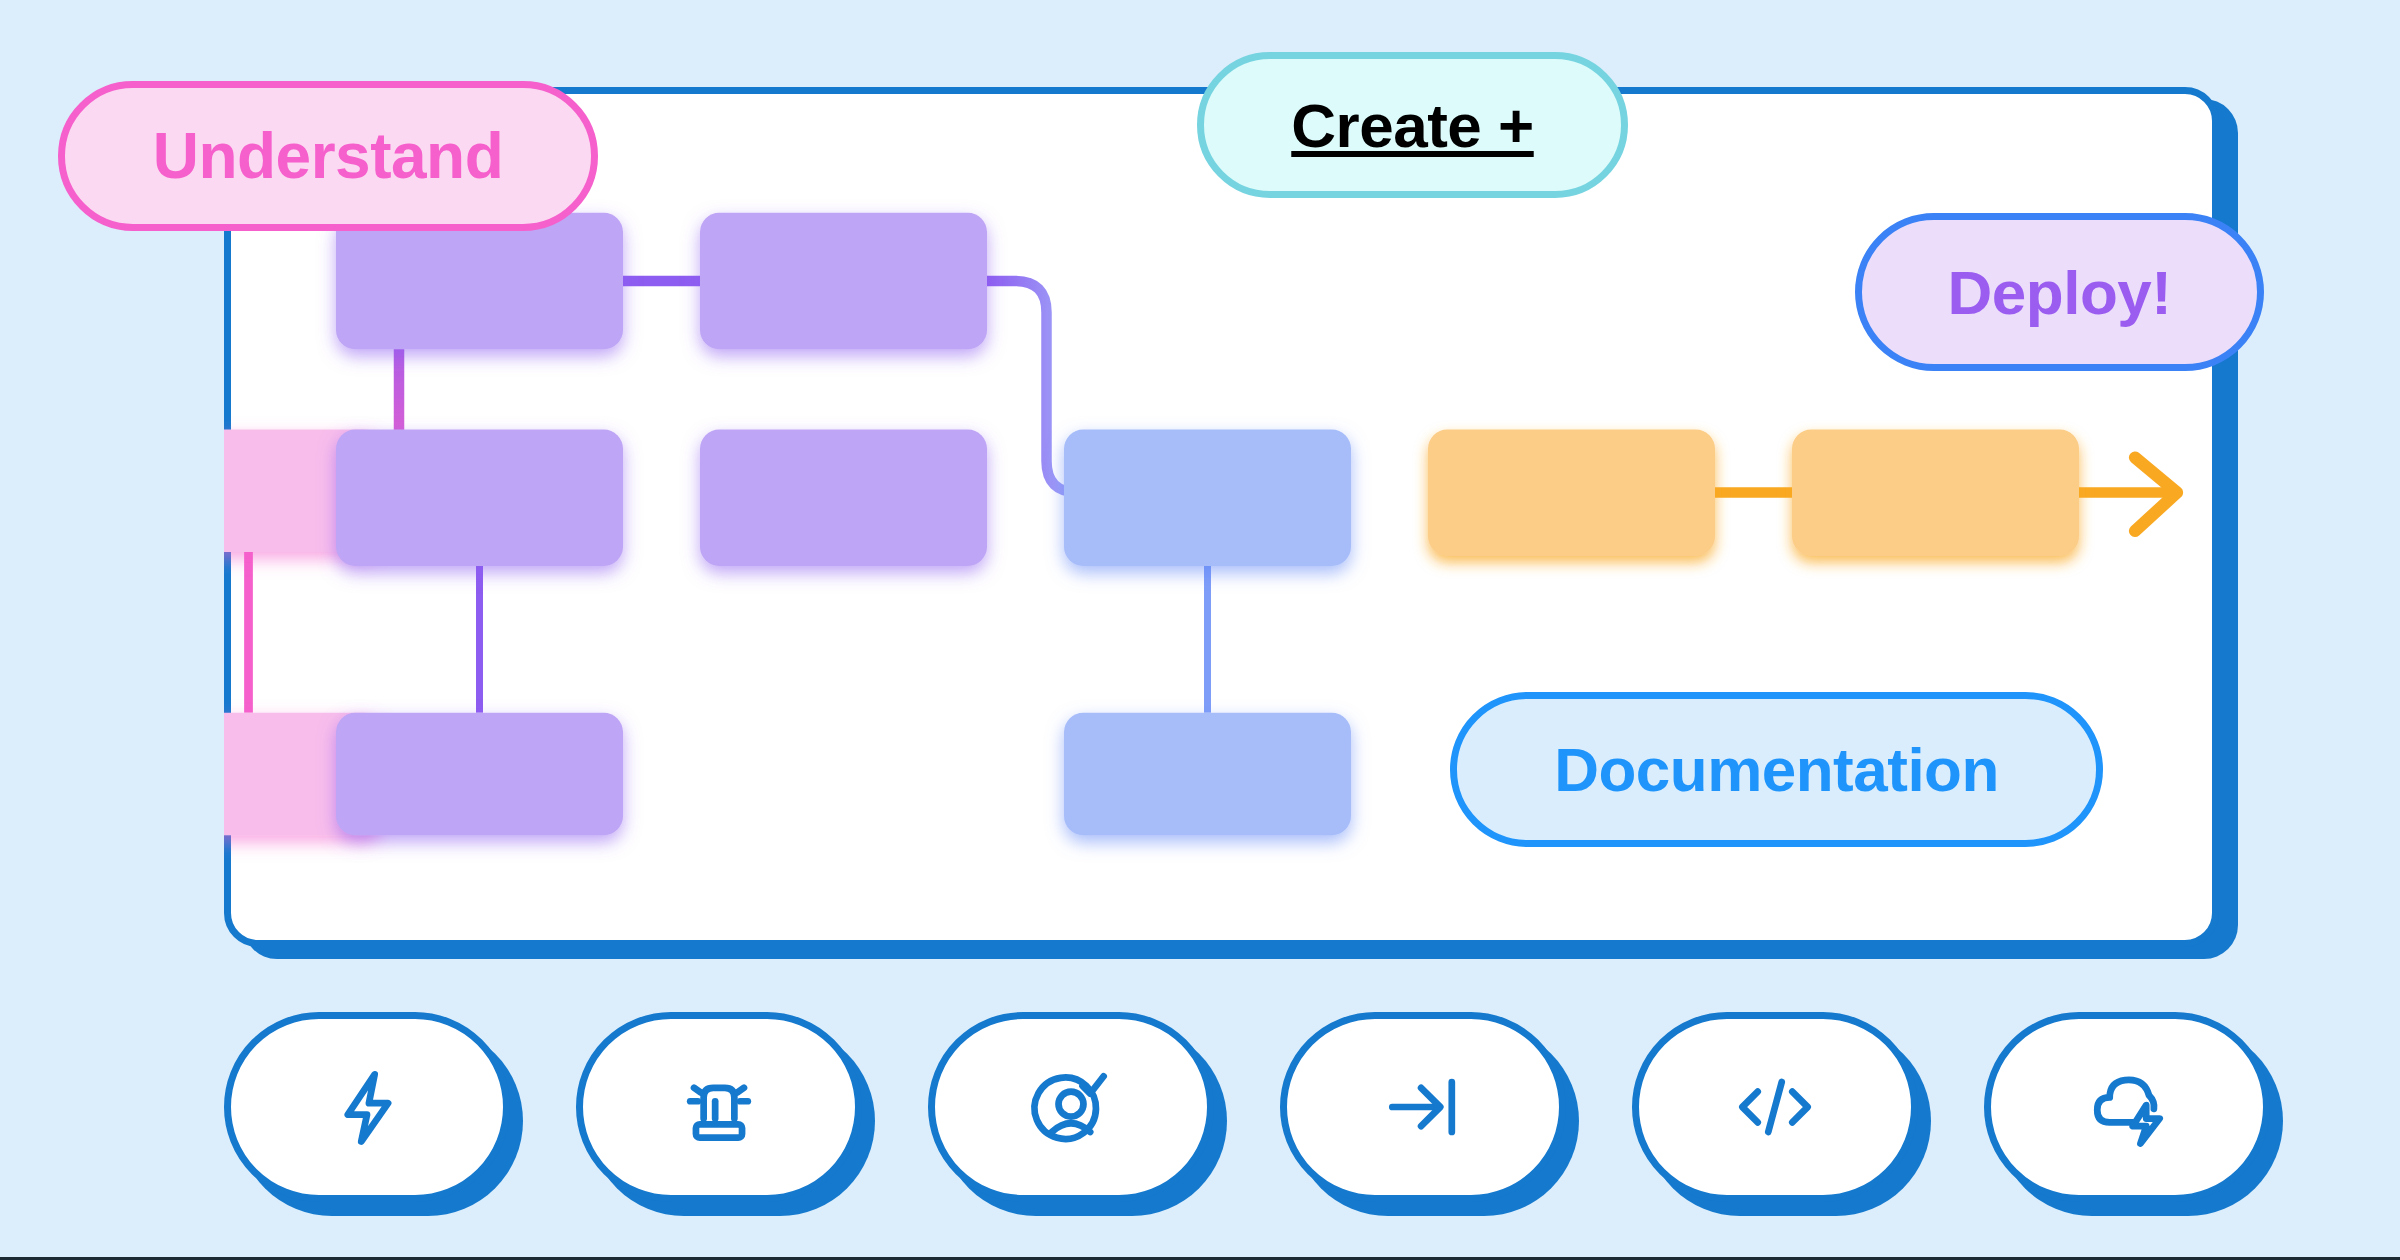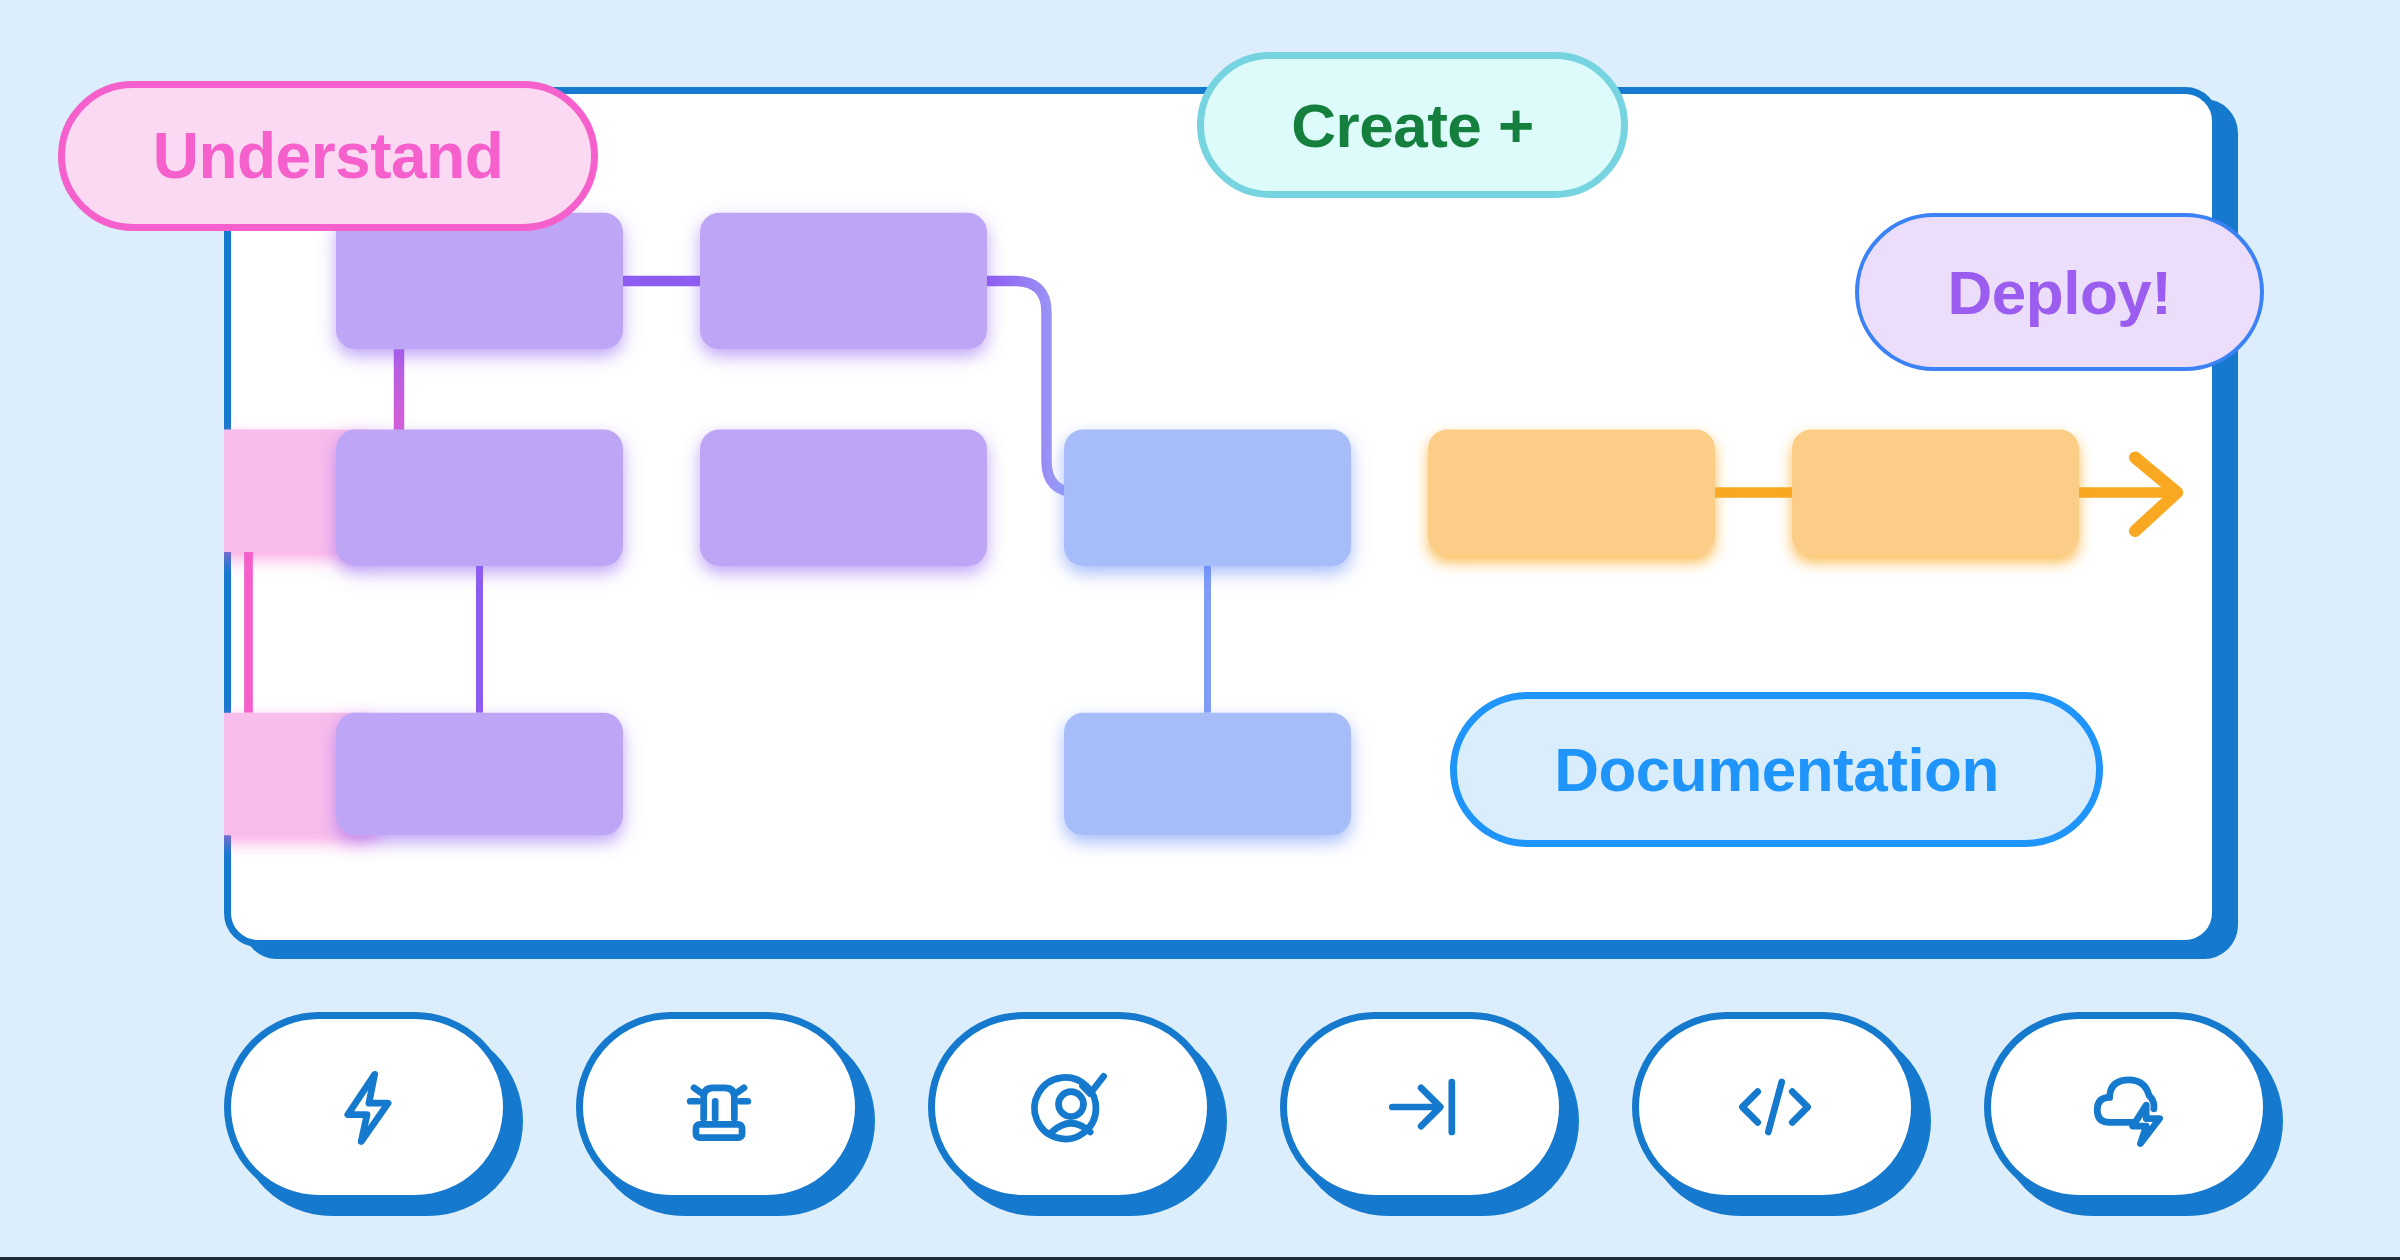--- a/index.html
+++ b/index.html
@@ -85,30 +85,31 @@
     color: #f560cc;
     font-size: 64px;
   }
   .pill-create {
     left: 1197px;
     top: 28px;
     width: 431px;
     height: 146px;
     background: #dcfbfa;
     border: 7px solid #76d4e0;
-    color: #15803d;
+    color: #000000;
     font-size: 62px;
+    text-decoration: underline;
   }
   .pill-deploy {
     left: 1855px;
     top: 189px;
     width: 409px;
     height: 158px;
     background: #ecddfb;
-    border: 4px solid #3b82f6;
+    border: 7px solid #3b82f6;
     color: #9a5df0;
     font-size: 62px;
   }
   .pill-documentation {
     left: 1450px;
     top: 668px;
     width: 653px;
     height: 155px;
     background: #daedfd;
     border: 7px solid #1f95fb;

